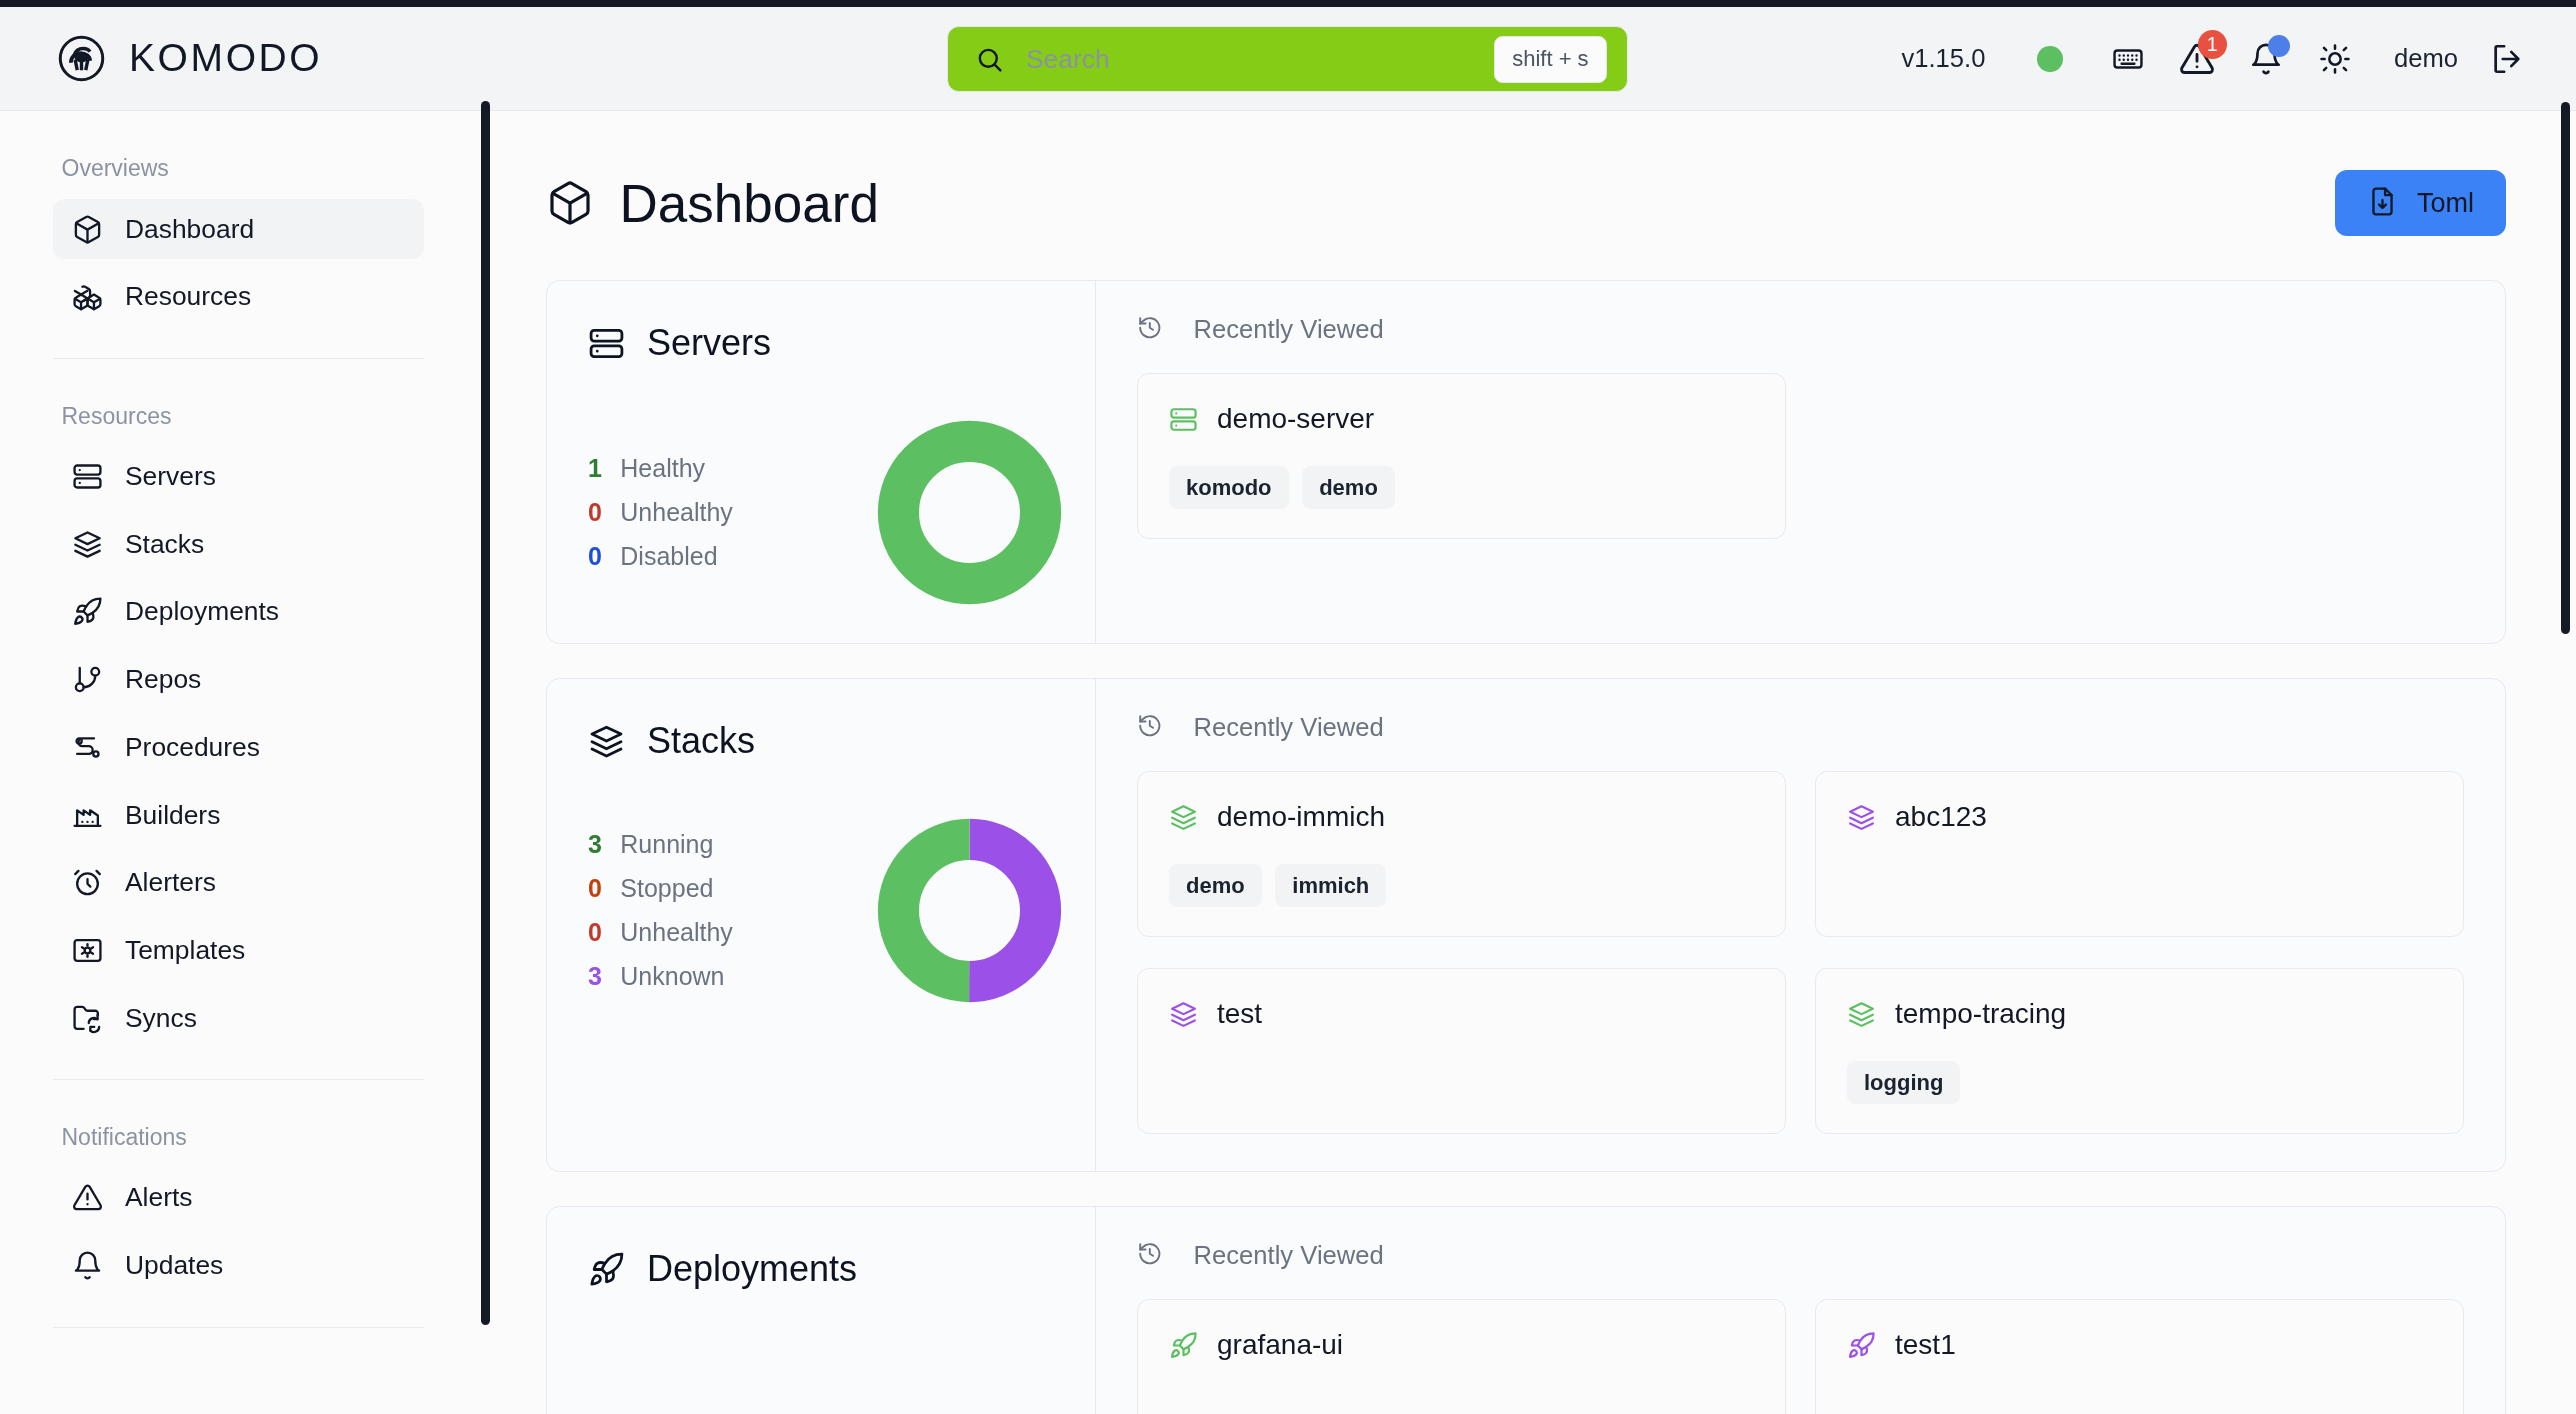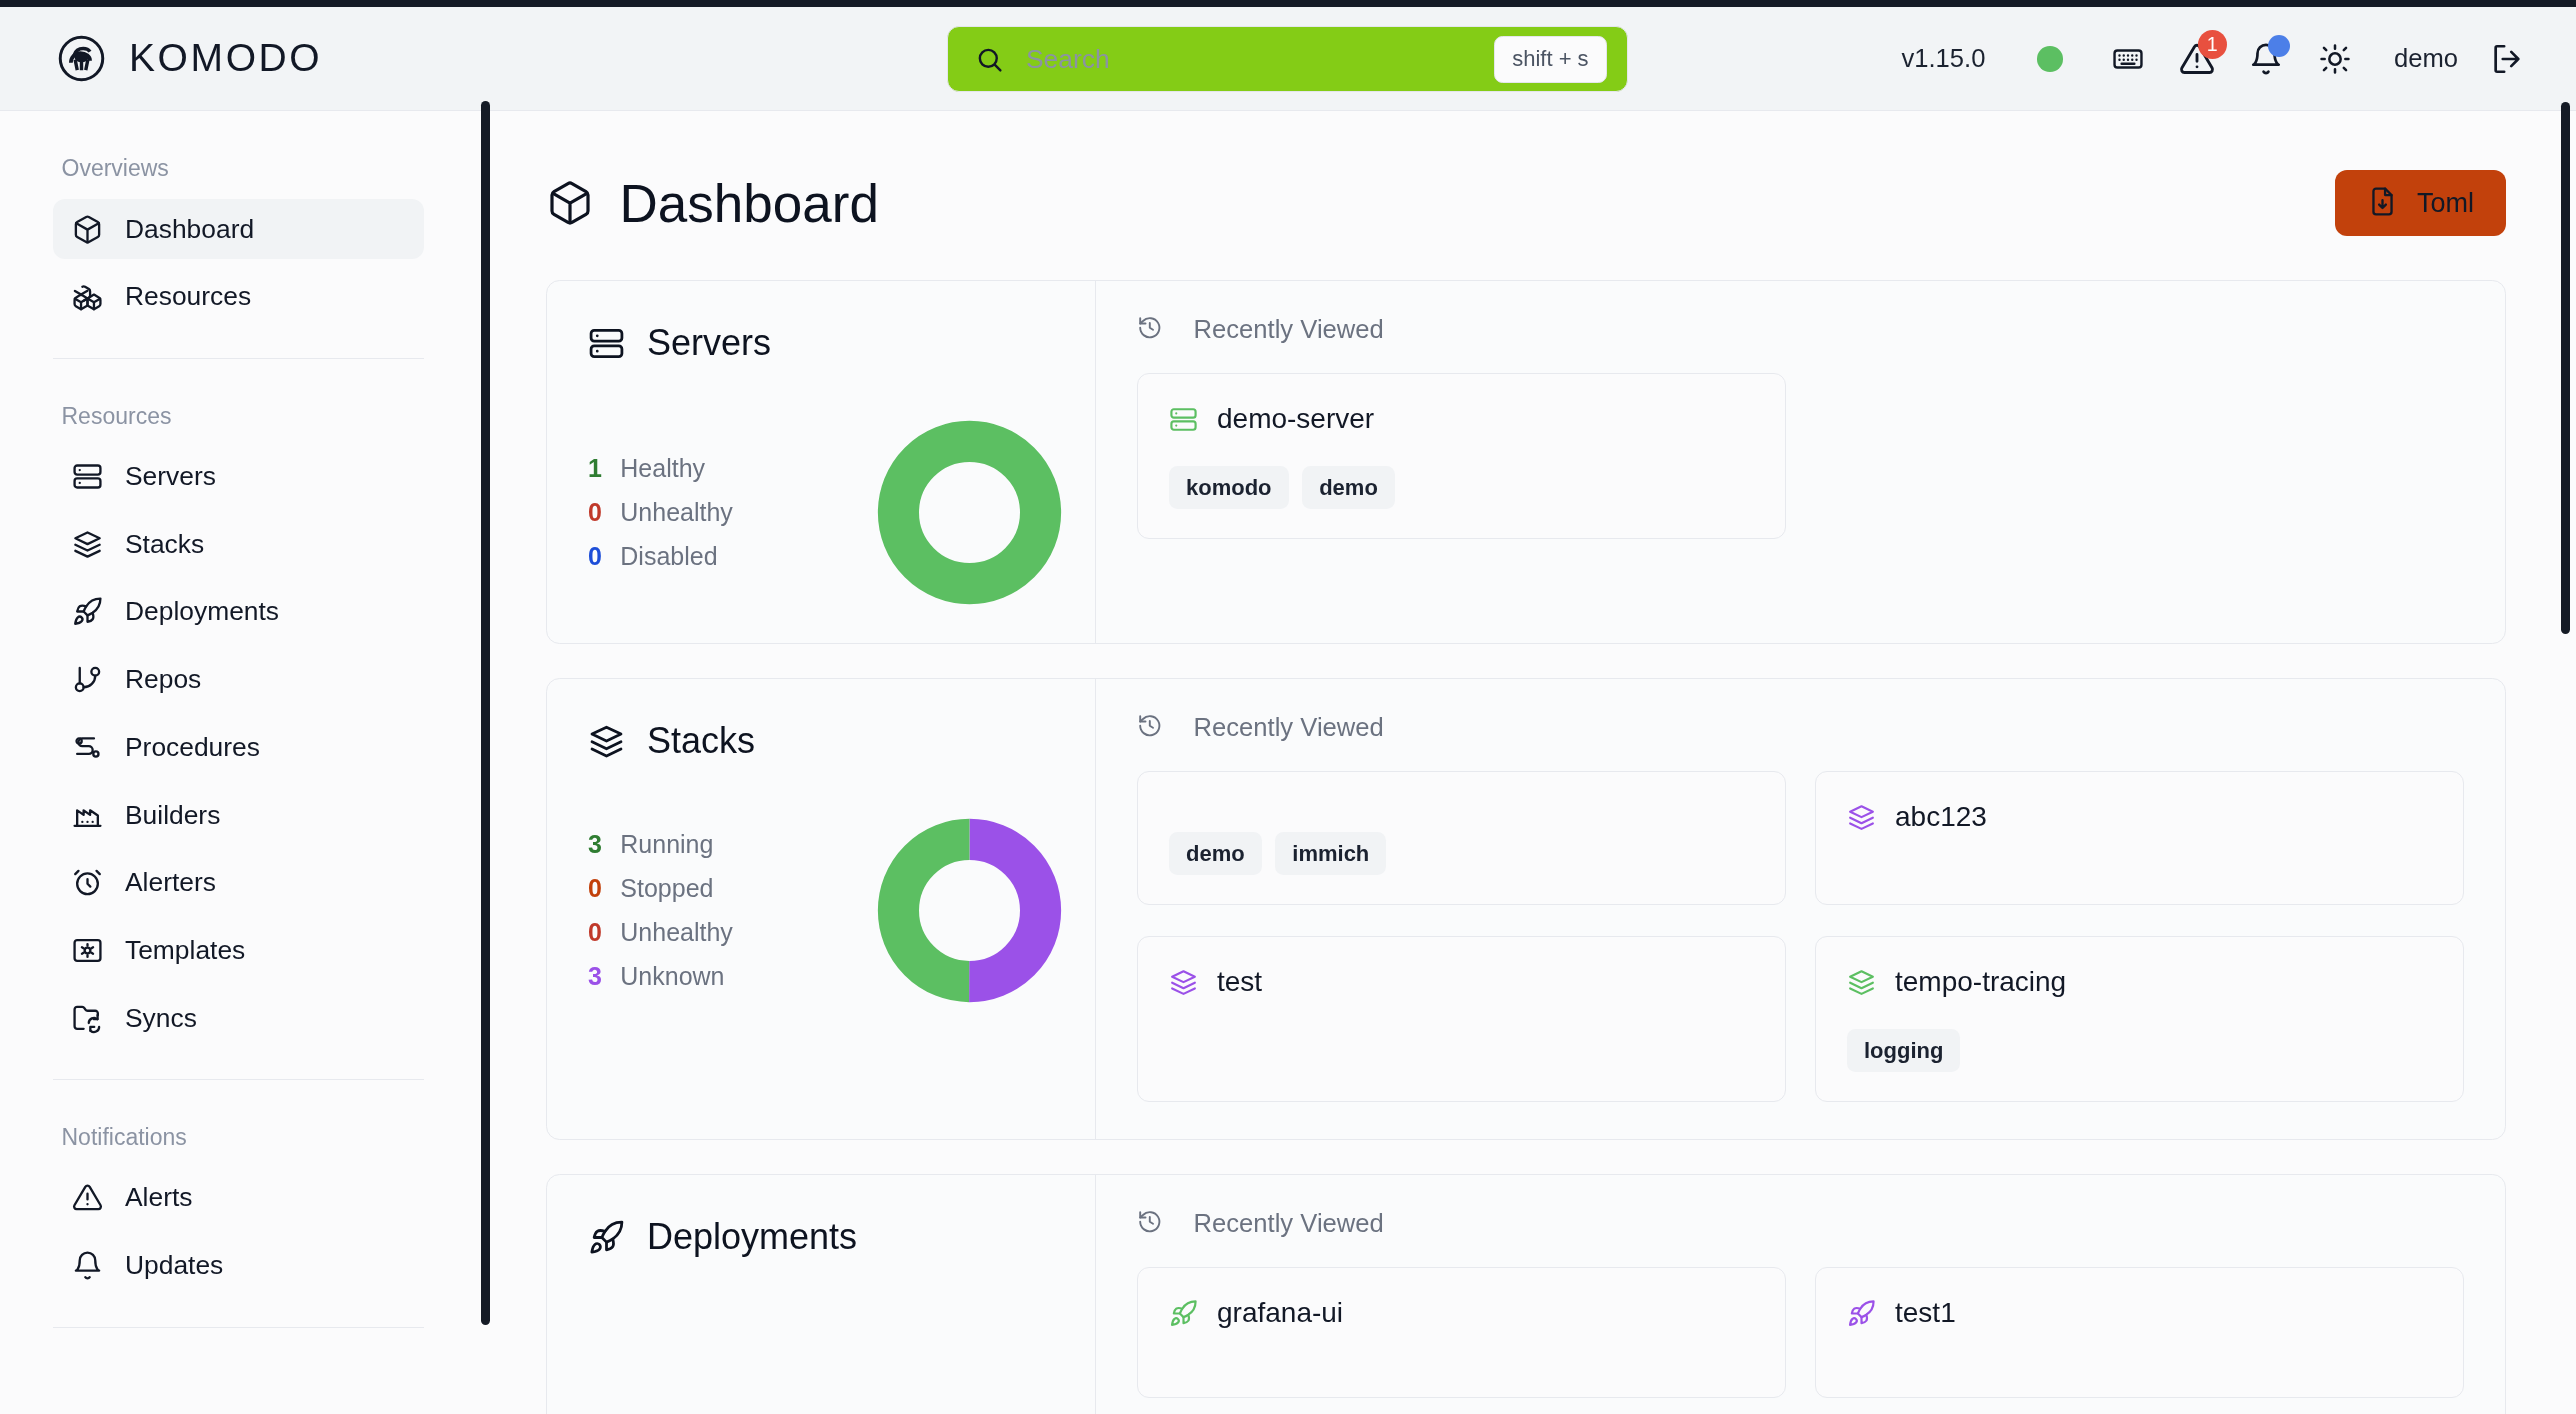--- a/index.html
+++ b/index.html
@@ -96,21 +96,21 @@
   }
   .page-head {
     display:flex; align-items:center; justify-content:space-between;
     margin:51px 55px 0 55px; height:82px;
   }
   .page-title-wrap { display:flex; align-items:center; gap:25.6px; }
   .page-title-icon { width:48px; height:48px; }
   .page-title { font-size:53px; font-weight:400; color:#0d1320; }
   .toml-btn {
     display:flex; align-items:center; gap:19px;
-    background:#c2410c; border:none; border-radius:12px;
+    background:#3b82f6; border:none; border-radius:12px;
     height:66px; padding:0 32px; cursor:pointer;
     font-family:"Liberation Sans", sans-serif;
   }
   .toml-btn .tb-label { font-size:27px; color:#121826; }
 
   
   .section-card {
     margin:0 55px 34px 55px;
     border:0.9px solid #e7e9ee; border-radius:13.6px;
     background:#fafbfc; display:flex; overflow:hidden;
@@ -494,20 +494,28 @@
             <div class="rv-head">
               <span class="rv-icon"><svg viewBox="0 0 24 24" width="25.6" height="25.6" fill="none" stroke="#6b7280" stroke-width="1.8" stroke-linecap="round" stroke-linejoin="round">
                   <path d="M3 12a9 9 0 1 0 2.6-6.4L3 8"></path>
                   <path d="M3 3v5h5"></path>
                   <path d="M12 7.5V12l3 1.8"></path>
                 </svg></span>
               <span class="rv-label">Recently Viewed</span>
             </div>
             <div class="rv-grid">
               <div class="rv-card">
+                <div class="rv-card-head">
+                  <span class="rv-card-icon"><svg viewBox="0 0 24 24" width="29" height="29" fill="none" stroke="#5cbf62" stroke-width="1.8" stroke-linecap="round" stroke-linejoin="round">
+                      <path d="M12 2.7L2.6 7.2 12 11.7l9.4-4.5z"></path>
+                      <path d="M2.6 12.2L12 16.7l9.4-4.5"></path>
+                      <path d="M2.6 16.9L12 21.4l9.4-4.5"></path>
+                    </svg></span>
+                  <span class="rv-card-name">demo-immich</span>
+                </div>
                 <div class="tag-row">
                   <span class="tag">demo</span>
                   <span class="tag">immich</span>
                 </div>
               </div>
               <div class="rv-card">
                 <div class="rv-card-head">
                   <span class="rv-card-icon"><svg viewBox="0 0 24 24" width="29" height="29" fill="none" stroke="#9b51e8" stroke-width="1.8" stroke-linecap="round" stroke-linejoin="round">
                       <path d="M12 2.7L2.6 7.2 12 11.7l9.4-4.5z"></path>
                       <path d="M2.6 12.2L12 16.7l9.4-4.5"></path>

